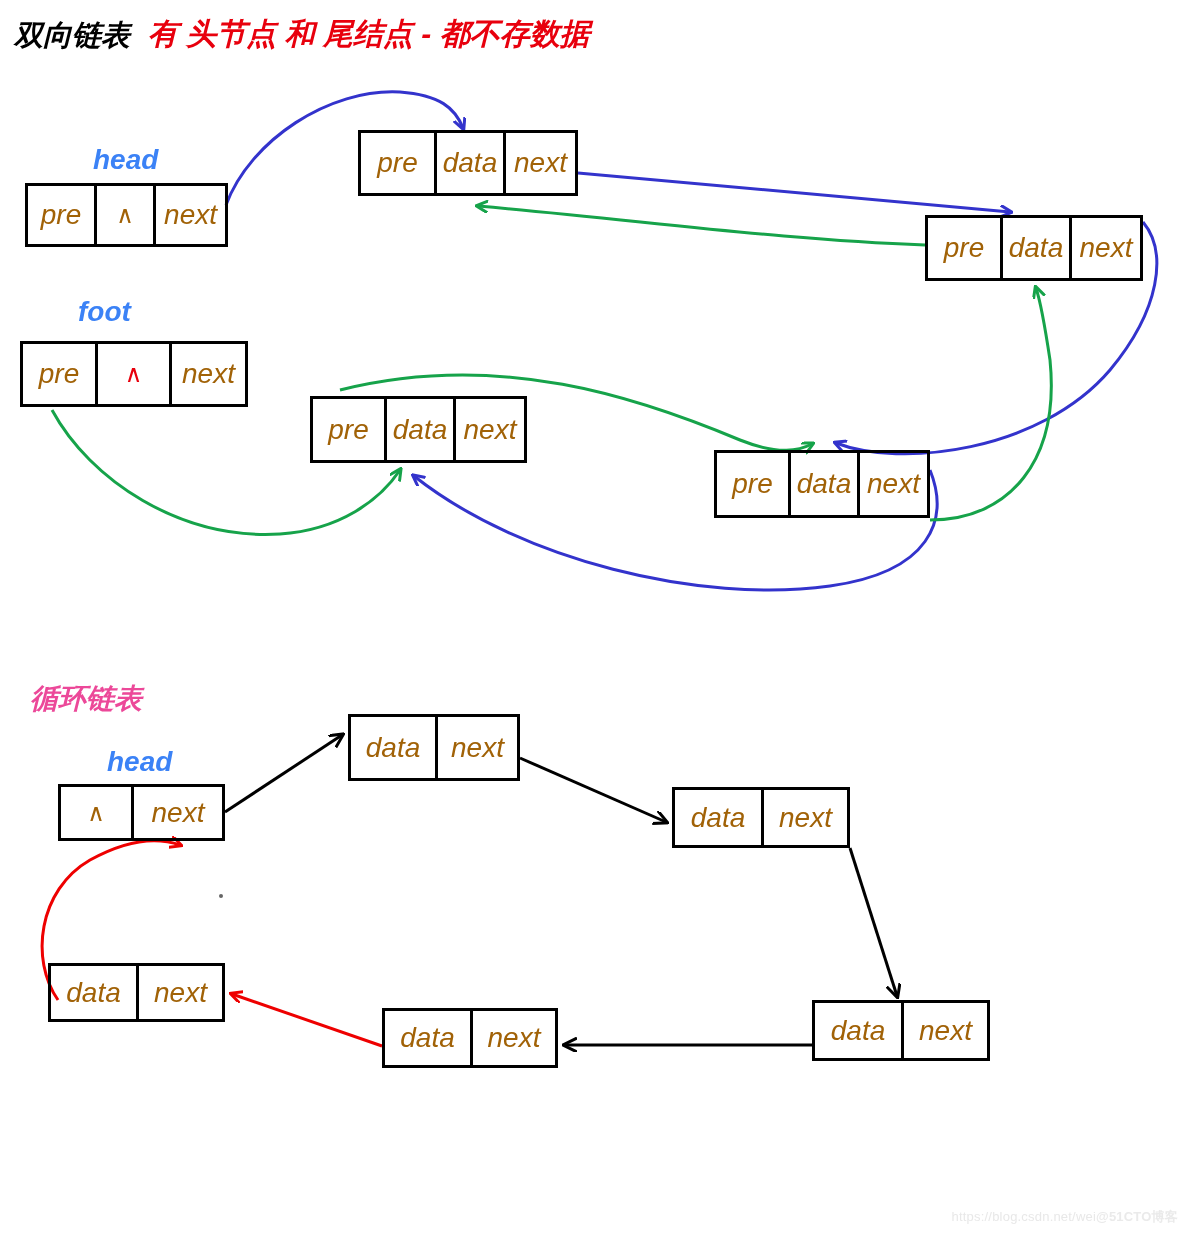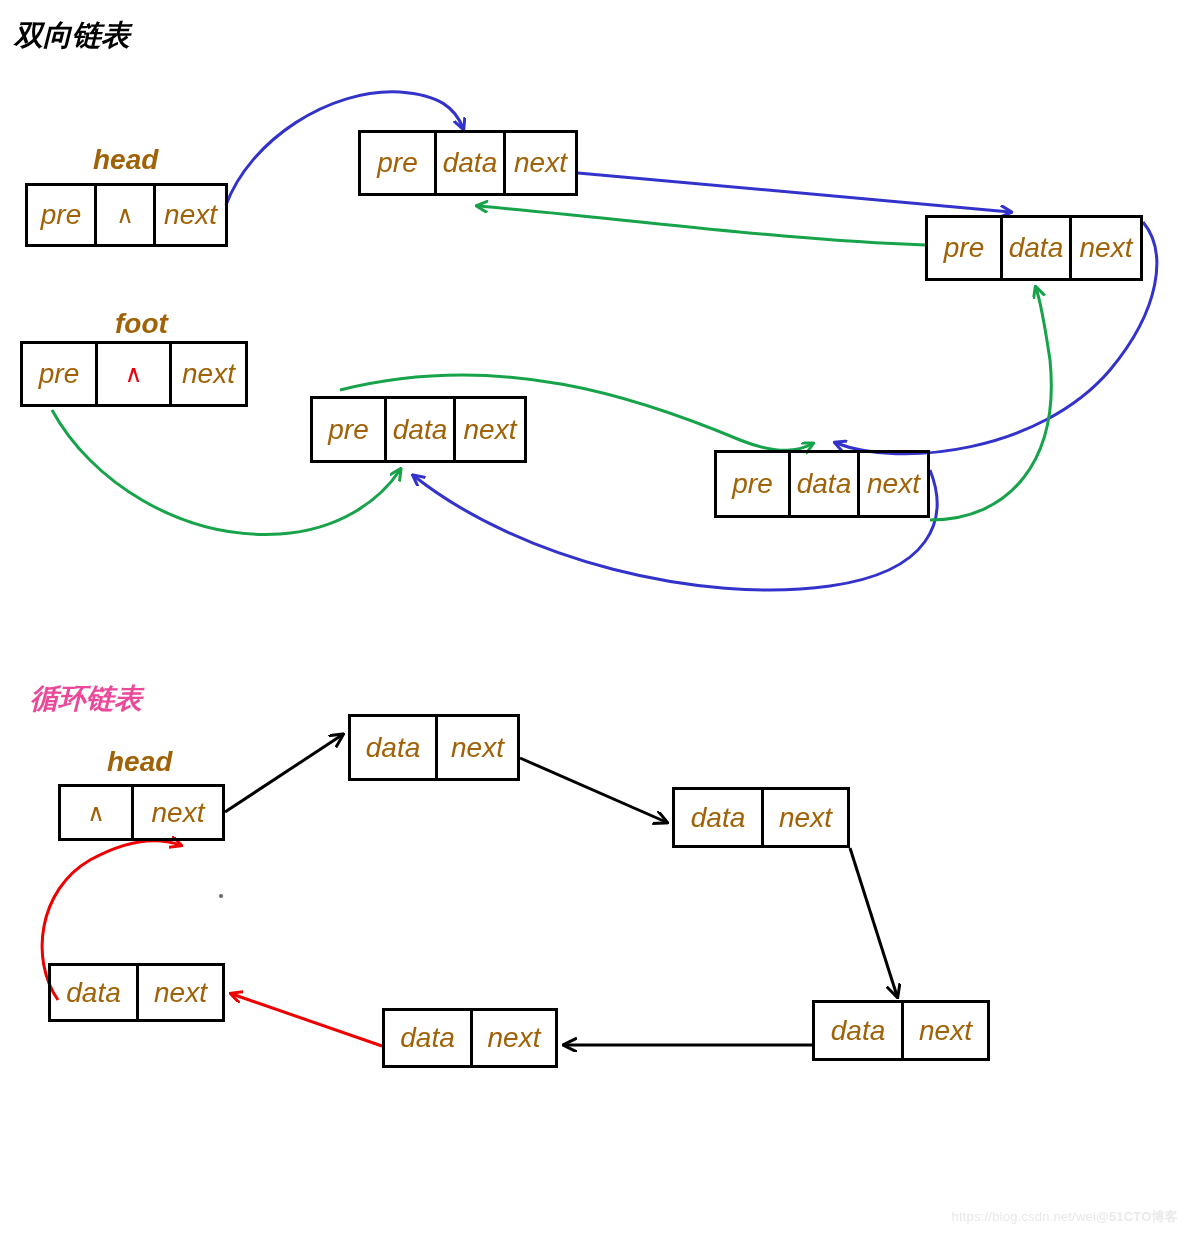--- a/index.html
+++ b/index.html
@@ -5,37 +5,38 @@
   html,body{margin:0;padding:0;background:#ffffff;}
   body{width:1184px;height:1234px;font-family:"Liberation Sans","DejaVu Sans",sans-serif;}
   #stage{position:relative;width:1184px;height:1234px;overflow:hidden;background:#fff;border-radius:17px;}
   #wires{position:absolute;left:0;top:0;width:1184px;height:1234px;pointer-events:none;}
 
   .title{position:absolute;font-style:italic;font-weight:700;white-space:nowrap;}
   .title-main{left:14px;top:16px;font-size:29px;color:#000000;}
   .title-sub{left:148px;top:14px;font-size:30px;color:#e8000d;}
   .section-label{position:absolute;left:30px;top:680px;font-size:28px;font-style:italic;font-weight:700;color:#ec4899;white-space:nowrap;}
 
-  .ptr-label{position:absolute;font-size:28px;font-style:italic;font-weight:700;color:#a16207;white-space:nowrap;}
+  .ptr-label{position:absolute;font-size:28px;font-style:italic;font-weight:700;color:#3b82f6;white-space:nowrap;}
 
   .node{position:absolute;display:flex;border:3px solid #000;background:transparent;box-sizing:border-box;}
   .cell{display:flex;align-items:center;justify-content:center;font-style:italic;font-size:28px;color:#a16207;box-sizing:border-box;white-space:nowrap;}
   .cell + .cell{border-left:3px solid #000;}
   .cell.nul{font-size:24px;font-style:normal;}
   .cell.nul-red{color:#e8000d;}
 
   .watermark{position:absolute;right:6px;bottom:8px;font-size:13px;color:#e8e8e8;white-space:nowrap;letter-spacing:.2px;}
   .watermark .wm-b{font-weight:700;color:#eaeaea;}
 </style>
 </head>
 <body>
 
 <div id="stage">
 
   <div class="title title-main">双向链表</div>
+  <div class="title title-sub">有 头节点 和 尾结点 - 都不存数据</div>
   <div class="section-label">循环链表</div>
 
   <svg id="wires" viewBox="0 0 1184 1234">
     <defs>
       <marker id="ah-blue" markerWidth="13" markerHeight="13" refX="10" refY="6" orient="auto" markerUnits="userSpaceOnUse">
         <path d="M0,0 L12,6 L0,12" fill="none" stroke="#3333cc" stroke-width="3"></path>
       </marker>
       <marker id="ah-green" markerWidth="13" markerHeight="13" refX="10" refY="6" orient="auto" markerUnits="userSpaceOnUse">
         <path d="M0,0 L12,6 L0,12" fill="none" stroke="#16a34a" stroke-width="3"></path>
       </marker>
@@ -86,21 +87,21 @@
     <div class="cell" style="width:70px;">data</div>
     <div class="cell" style="width:73px;">next</div>
   </div>
 
   <div class="node" style="left:925px;top:215px;width:218px;height:66px;">
     <div class="cell" style="width:73px;">pre</div>
     <div class="cell" style="width:70px;">data</div>
     <div class="cell" style="width:72px;">next</div>
   </div>
 
-  <div class="ptr-label" style="left:78px;top:308px;margin-left:37px;">foot</div>
+  <div class="ptr-label" style="left:78px;top:296px;">foot</div>
   <div class="node" style="left:20px;top:341px;width:228px;height:66px;">
     <div class="cell" style="width:72px;">pre</div>
     <div class="cell nul nul-red" style="width:74px;">∧</div>
     <div class="cell" style="width:76px;">next</div>
   </div>
 
   <div class="node" style="left:310px;top:396px;width:217px;height:67px;">
     <div class="cell" style="width:72px;">pre</div>
     <div class="cell" style="width:70px;">data</div>
     <div class="cell" style="width:72px;">next</div>

